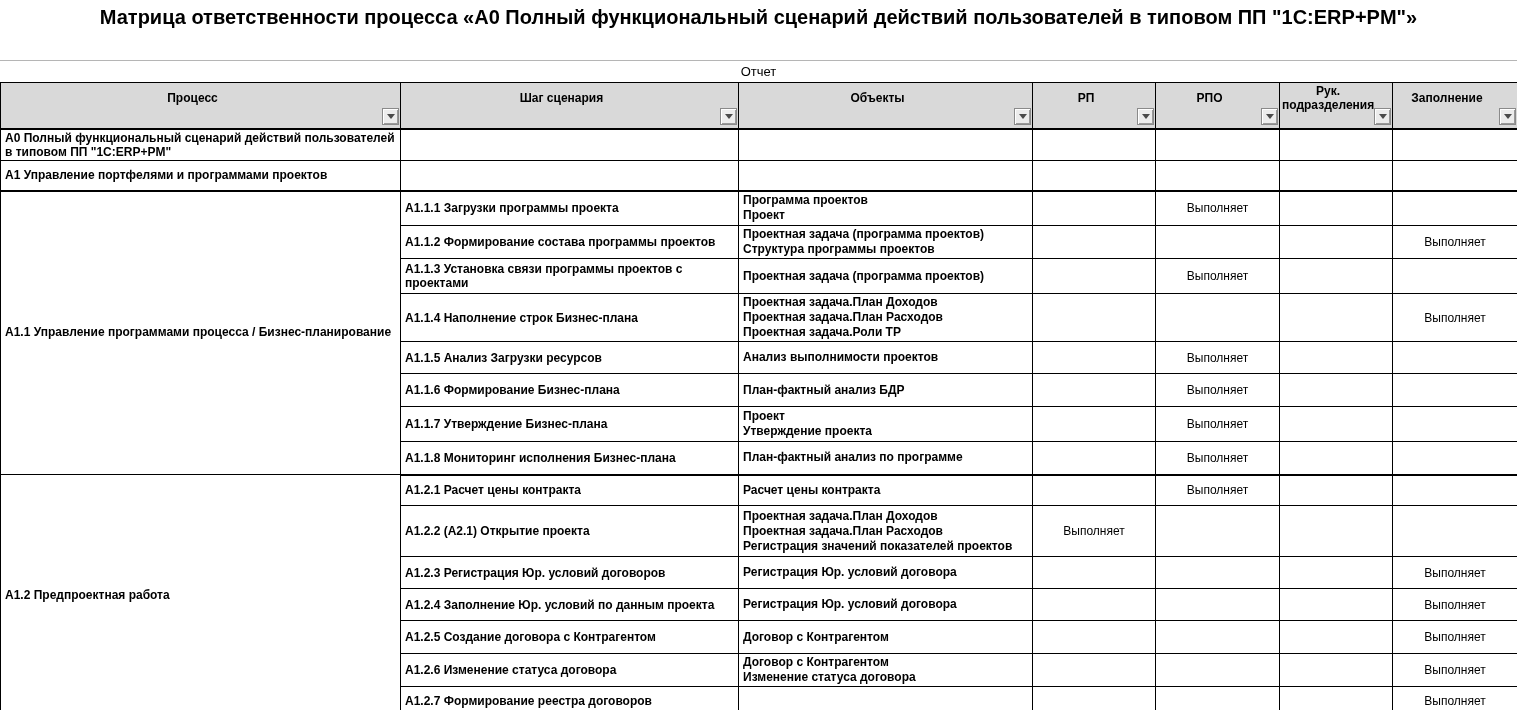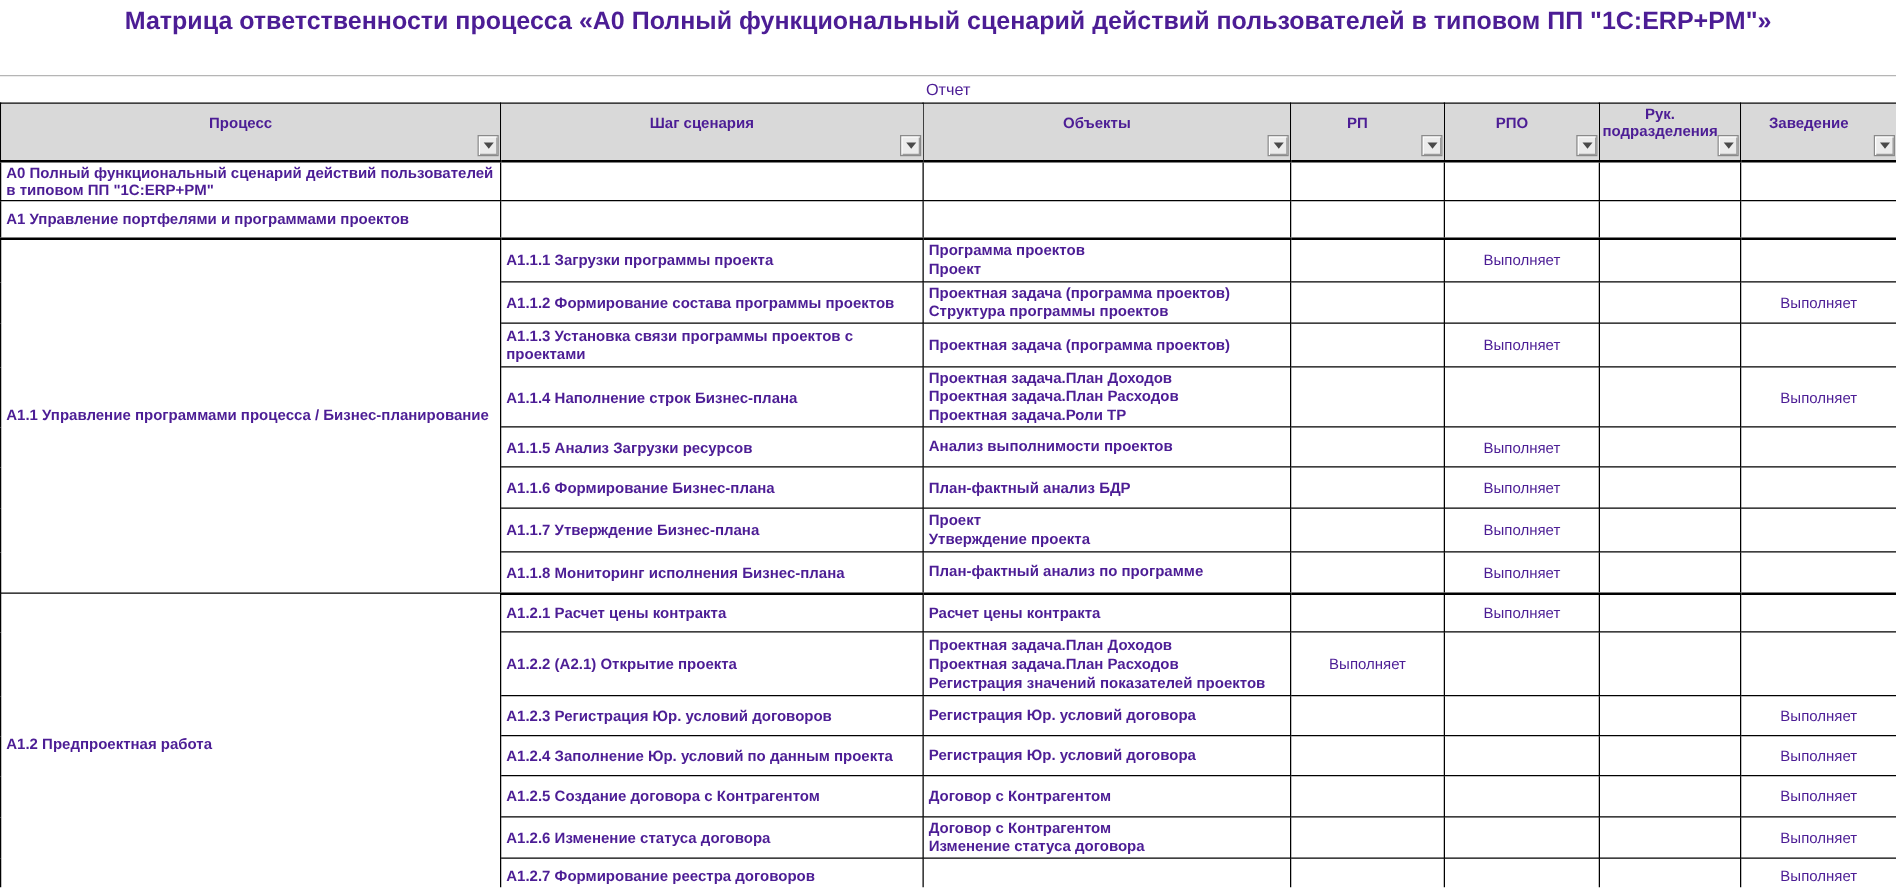--- a/index.html
+++ b/index.html
@@ -1,18 +1,18 @@
 <!DOCTYPE html>
 <html><head>
 <meta charset="utf-8">
 <style>
   html,body { margin:0; padding:0; background:#fff; }
   .page {
     position:relative; width:1517px; height:710px; overflow:hidden;
-    background:#fff; font-family:"Liberation Sans", sans-serif; color:#4c1d95;
+    background:#fff; font-family:"Liberation Sans", sans-serif; color:#000000;
   }
   .title {
     width:1517px; box-sizing:border-box; padding:4px 10px 0 10px;
     font-size:20px; font-weight:bold; text-align:center; line-height:27px; height:60px;
   }
   .subtitle-bar {
     width:1517px; height:22px; box-sizing:border-box;
     border-top:1px solid #b5b5b5; text-align:center;
     font-size:13px; padding-top:3px;
   }
@@ -101,21 +101,21 @@
               <span class="tri"></span>
             </span>
         </th>
         <th>
           <span>Рук. подразделения</span>
           <span class="filter-btn">
               <span class="tri"></span>
             </span>
         </th>
         <th>
-          <span>Заведение</span>
+          <span>Заполнение</span>
           <span class="filter-btn">
               <span class="tri"></span>
             </span>
         </th>
       </tr>
     </thead>
     <tbody>
 
       <tr style="height:31px">
         <td class="proc-cell">А0 Полный функциональный сценарий действий пользователей в типовом ПП "1С:ERP+PM"</td>

